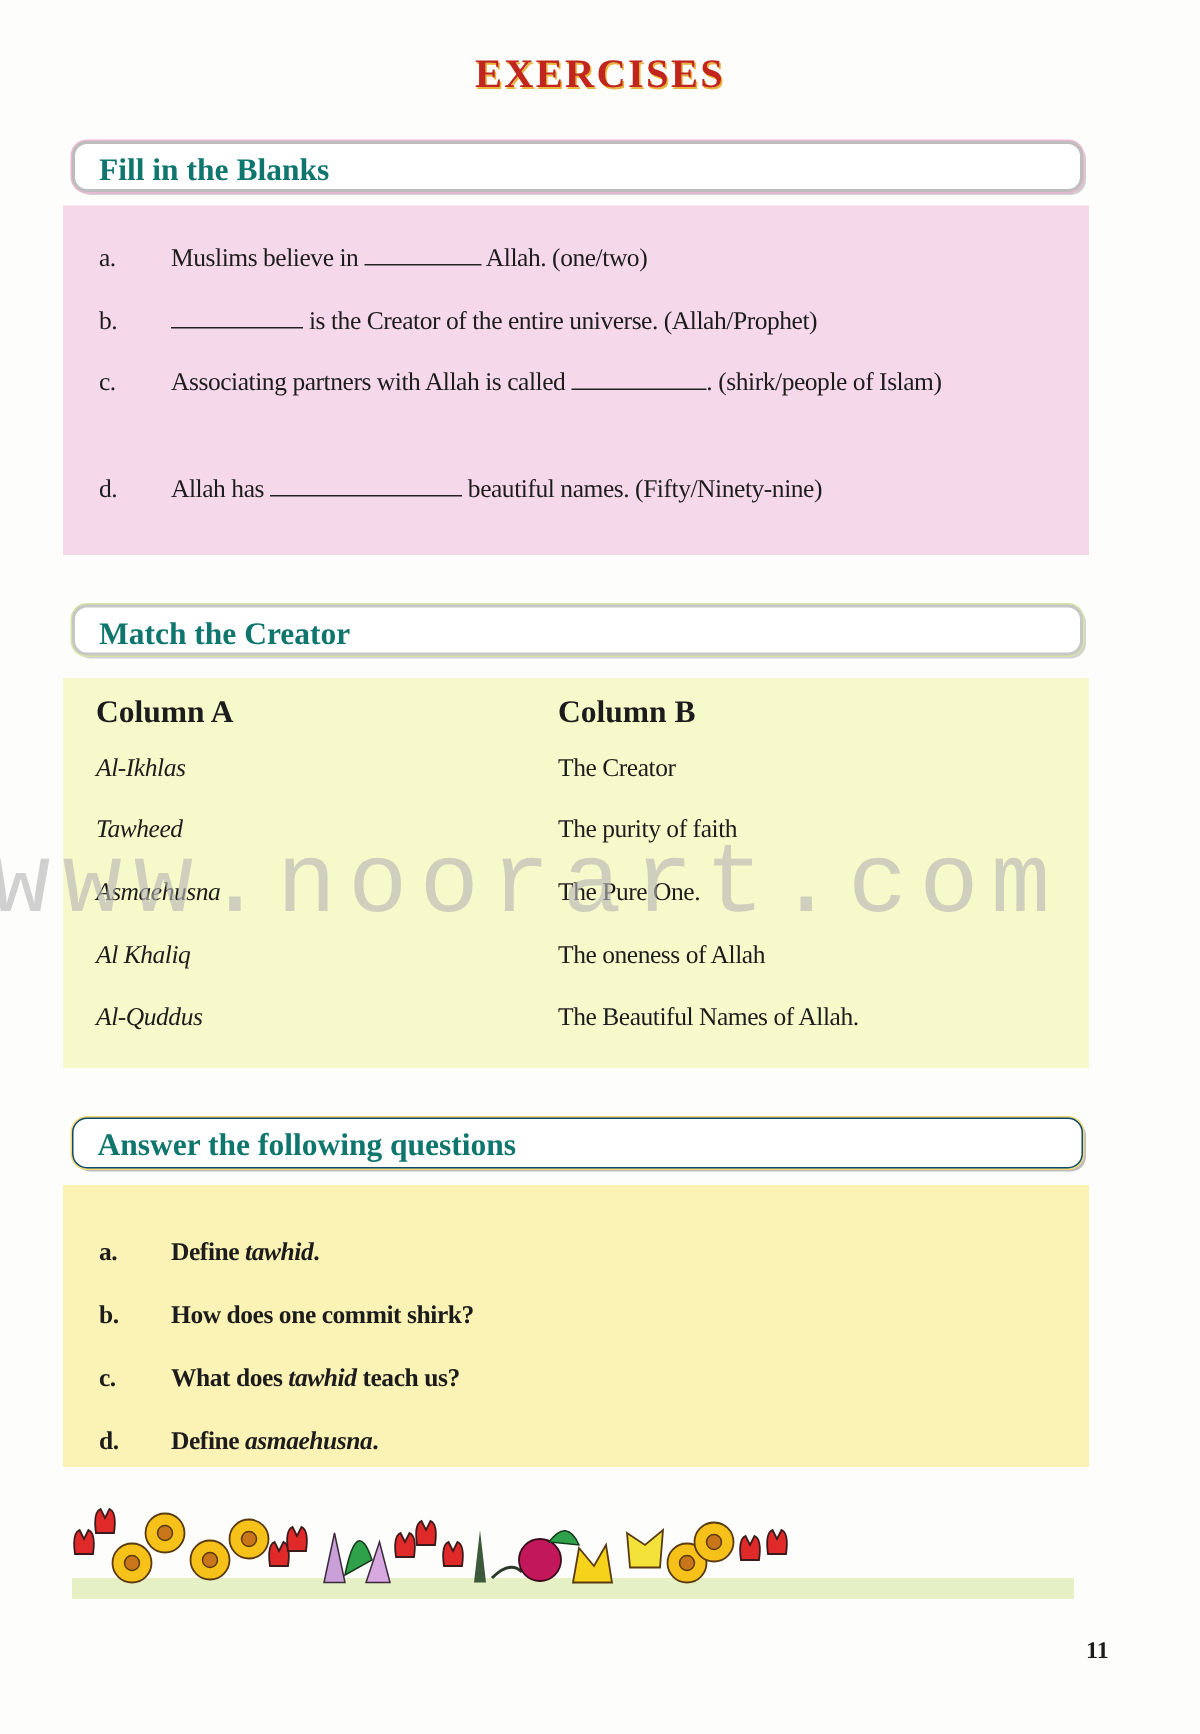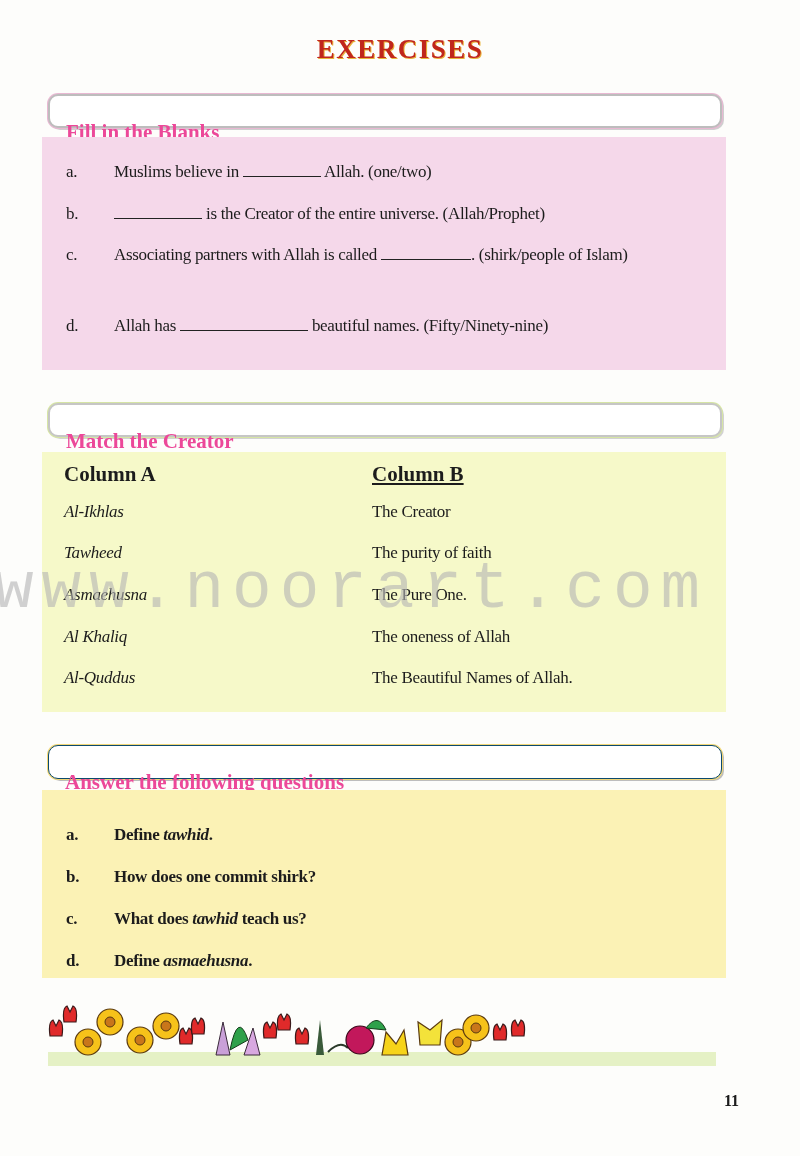--- a/index.html
+++ b/index.html
@@ -16,21 +16,21 @@
     text-shadow: 1px 1px 0 #e9b43a;
   }
   .heading-box {
     position: absolute; left: 48px; width: 674px; height: 34px;
     border-radius: 10px;
     background: #ffffff;
     box-sizing: border-box;
   }
   .heading-box .txt {
     position: absolute; left: 16px; top: 5px;
-    font-size: 21px; font-weight: bold; color: #ec4899; margin-top: 19px;
+    font-size: 21px; font-weight: bold; color: #0f766e;
   }
   .hb-pink { border: 2px solid #bdbdbd; box-shadow: 0 0 0 1px #e8b8d2, 2px 2px 0 0 #cfcfcf; }
   .hb-green { border: 2px solid #c6c6c6; box-shadow: 0 0 0 1px #d6e5a5, 2px 2px 0 0 #d2d2d2; }
   .hb-yellow { border: 1px solid #0c4a6e; box-shadow: 0 0 0 1px #f1d777, 2px 2px 0 0 #bdbdbd; }
 
   .panel { position: absolute; left: 42px; width: 684px; }
   .panel-pink { top: 137px; height: 233px; background: #f5d8ea; }
   .panel-green { top: 452px; height: 260px; background: #f6f9c9; }
   .panel-yellow { top: 790px; height: 188px; background: #fbf2b5; font-weight: bold; }
 
@@ -76,21 +76,21 @@
   <div class="q" style="top:174px;">
     <span class="lbl">d.</span><span class="body"><span>Allah has</span> <span class="blank" style="width:128px;"></span> <span>beautiful names. (Fifty/Ninety-nine)</span></span>
   </div>
 </div>
 
 <div class="heading-box hb-green" style="top:403px;">
   <span class="txt">Match the Creator</span>
 </div>
 <div class="panel panel-green">
   <div class="col-head" style="left:22px; top:10px;">Column A</div>
-  <div class="col-head" style="left:330px; top:10px;text-decoration:underline;">Column B</div>
+  <div class="col-head" style="left:330px; top:10px;">Column B</div>
 
   <div class="cell a" style="top:50px;">Al-Ikhlas</div>
   <div class="cell b" style="top:50px;">The Creator</div>
 
   <div class="cell a" style="top:91px;">Tawheed</div>
   <div class="cell b" style="top:91px;">The purity of faith</div>
 
   <div class="cell a" style="top:133px;">Asmaehusna</div>
   <div class="cell b" style="top:133px;">The Pure One.</div>
 

